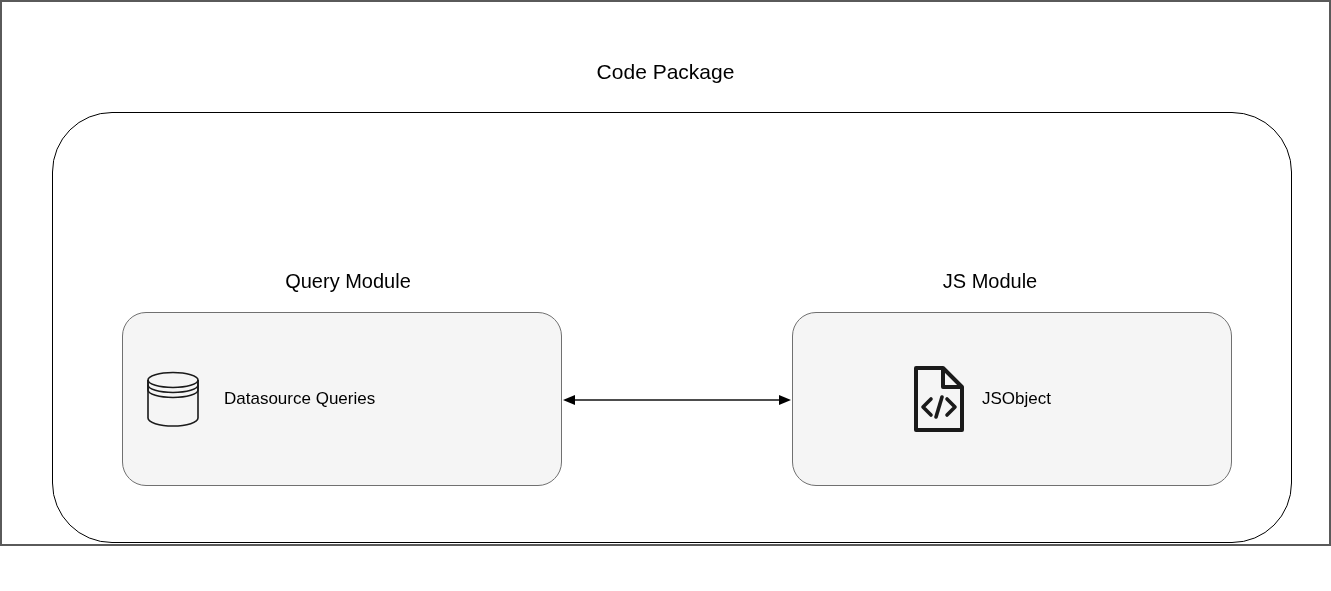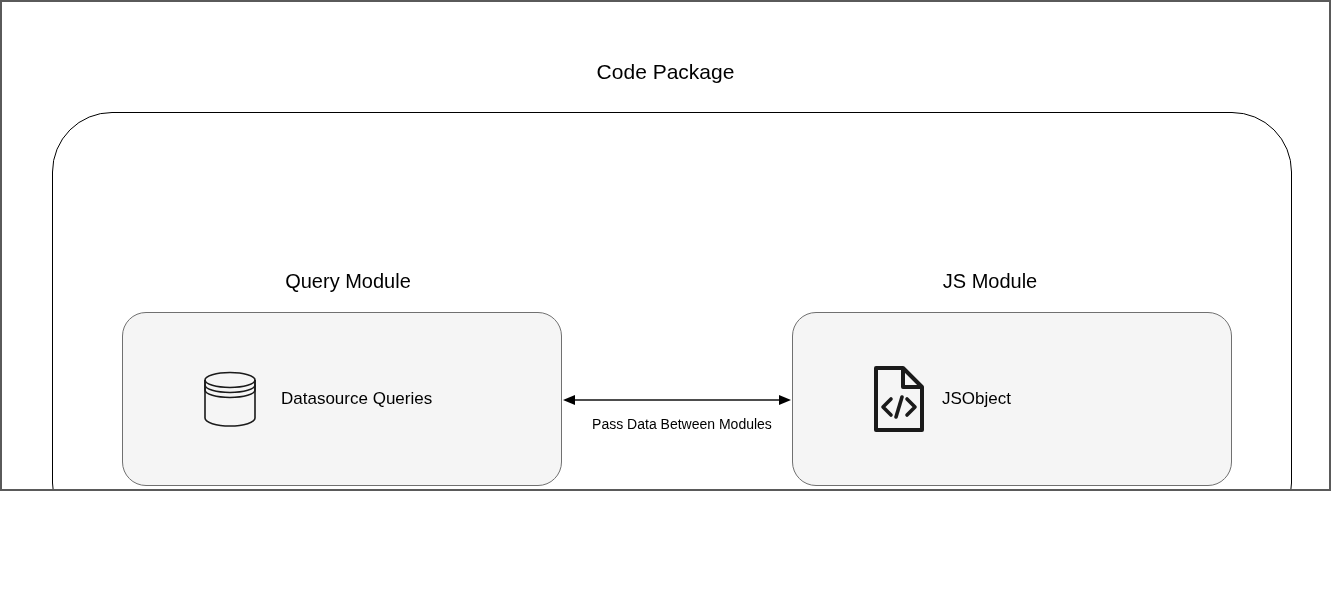--- a/index.html
+++ b/index.html
@@ -4,21 +4,21 @@
 <style>
   html, body {
     margin: 0;
     padding: 0;
     background: #ffffff;
     font-family: "Liberation Sans", sans-serif;
   }
   .canvas {
     position: relative;
     width: 1331px;
-    height: 491px;
+    height: 546px;
     background: #ffffff;
     border: 2px solid #5a5a5a;
     box-sizing: border-box;
     overflow: hidden;
   }
   .diagram-title {
     position: absolute;
     top: 57px;
     left: 0;
     width: 100%;
@@ -54,22 +54,22 @@
     top: 310px;
     width: 440px;
     height: 174px;
     background: #f5f5f5;
     border: 1px solid #707070;
     border-radius: 24px;
     box-sizing: border-box;
     display: flex;
     align-items: center;
   }
-  .module-box.query { left: 120px; padding-left: 80px; }
-  .module-box.js    { left: 790px; padding-left: 80px; }
+  .module-box.query { left: 120px; padding-left: 23px; }
+  .module-box.js    { left: 790px; padding-left: 120px; }
   .module-box .icon {
     display: inline-flex;
     align-items: center;
     justify-content: center;
     flex: 0 0 auto;
   }
   .module-box.query .icon { margin-right: 24px; }
   .module-box.js    .icon { margin-right: 17px; }
   .item-label {
     font-size: 17px;
@@ -132,15 +132,14 @@
     </span>
     <span class="item-label">JSObject</span>
   </div>
 
   <svg class="connector" viewBox="0 0 230 18" xmlns="http://www.w3.org/2000/svg">
     <line x1="9" y1="9" x2="221" y2="9" stroke="#4d4d4d" stroke-width="2"></line>
     <polygon points="1,9 13,4 13,14" fill="#000000"></polygon>
     <polygon points="229,9 217,4 217,14" fill="#000000"></polygon>
   </svg>
 
-  <div class="connector-label">Pass Data Between Modules</div>
 
 </div>
 
 </body></html>

